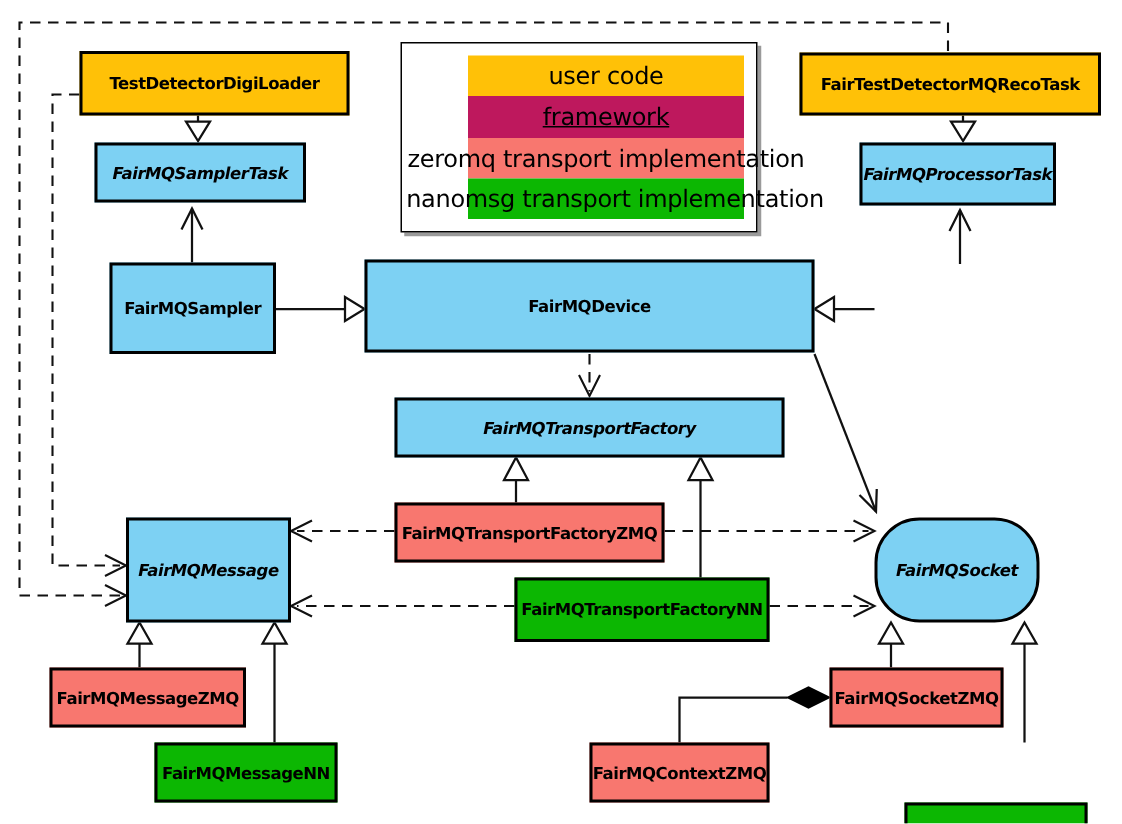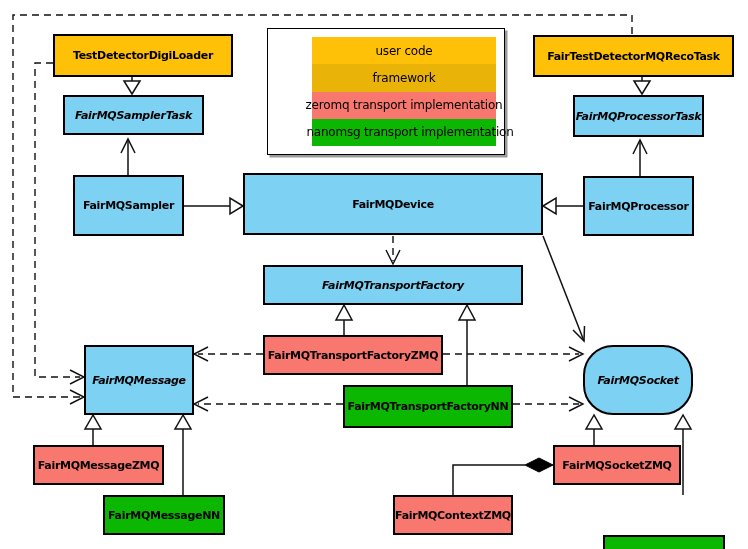--- a/index.html
+++ b/index.html
@@ -15,21 +15,21 @@
     white-space:nowrap;text-align:center;z-index:2;
   }
   .node.abstract{font-style:italic;}
   .legend{
     position:absolute;left:267px;top:28px;width:238px;height:127px;box-sizing:border-box;
     background:#fff;border:1.5px solid #000;box-shadow:2.5px 2.5px 0 #9a9a9a;
     padding:8px;display:flex;flex-direction:column;justify-content:space-between;z-index:2;
   }
   .legend-item{
     height:36px;display:flex;align-items:center;justify-content:center;
-    font-size:12px;color:#000;letter-spacing:-0.2px;white-space:nowrap;margin-left:36px;
+    font-size:16px;color:#000;letter-spacing:-0.2px;white-space:nowrap;margin-left:36px;
   }
 </style>
 </head>
 <body>
 
 <div id="canvas">
 
   <svg id="edges" viewBox="0 0 748 549" xmlns="http://www.w3.org/2000/svg">
 
     <g stroke="#111" stroke-width="1.4" fill="none" stroke-dasharray="7 5">
@@ -83,52 +83,51 @@
       <polygon points="183,415 175,429 191,429"></polygon>
       <polygon points="594,415 586,429 602,429"></polygon>
       <polygon points="683,415 675,429 691,429"></polygon>
     </g>
 
     <polygon points="553,465 539,458 525,465 539,472" fill="#000" stroke="#000"></polygon>
   </svg>
 
   <div class="legend">
     <div class="legend-item" style="background-color: rgb(255, 193, 7);">user code</div>
-    <div class="legend-item" style="background-color: #eab308;">framework</div>
+    <div class="legend-item" style="background-color: #be185d; text-decoration: underline;">framework</div>
     <div class="legend-item" style="background-color: rgb(248, 119, 111);">zeromq transport implementation</div>
     <div class="legend-item" style="background-color: rgb(12, 183, 2); padding-left: 12px;">nanomsg transport implementation</div>
   </div>
 
   <div class="node" style="left: 53px; top: 34px; width: 180px; height: 43px; background-color: rgb(255, 193, 7);">TestDetectorDigiLoader</div>
 
   <div class="node" style="left: 533px; top: 35px; width: 201px; height: 42px; background-color: rgb(255, 193, 7);">FairTestDetectorMQRecoTask</div>
 
   <div class="node abstract" style="left: 63px; top: 95px; width: 141px; height: 40px; background-color: rgb(125, 209, 243);">FairMQSamplerTask</div>
 
   <div class="node abstract" style="left: 573px; top: 95px; width: 131px; height: 42px; background-color: rgb(125, 209, 243);">FairMQProcessorTask</div>
 
   <div class="node" style="left: 73px; top: 175px; width: 111px; height: 61px; background-color: rgb(125, 209, 243);">FairMQSampler</div>
 
   <div class="node" style="left: 243px; top: 173px; width: 300px; height: 62px; background-color: rgb(125, 209, 243);">FairMQDevice</div>
 
-  <div class="node" style="left: 583px; top: 176px; width: 111px; height: 60px; background-color: rgb(125, 209, 243);">FairMQProcessor</div>
 
   <div class="node abstract" style="left: 263px; top: 265px; width: 260px; height: 40px; background-color: rgb(125, 209, 243);">FairMQTransportFactory</div>
 
   <div class="node" style="left: 263px; top: 335px; width: 180px; height: 40px; background-color: rgb(248, 119, 111);">FairMQTransportFactoryZMQ</div>
 
   <div class="node" style="left: 343px; top: 385px; width: 170px; height: 43px; background-color: rgb(12, 183, 2);">FairMQTransportFactoryNN</div>
 
   <div class="node abstract" style="left: 84px; top: 345px; width: 110px; height: 70px; background-color: rgb(125, 209, 243);">FairMQMessage</div>
 
   <div class="node abstract" style="left: 583px; top: 345px; width: 110px; height: 70px; background-color: rgb(125, 209, 243); border-radius: 30px;">FairMQSocket</div>
 
   <div class="node" style="left: 33px; top: 445px; width: 131px; height: 40px; background-color: rgb(248, 119, 111);">FairMQMessageZMQ</div>
 
   <div class="node" style="left: 103px; top: 495px; width: 122px; height: 40px; background-color: rgb(12, 183, 2);">FairMQMessageNN</div>
 
-  <div class="node" style="left: 553px; top: 445px; width: 128px; height: 40px; background-color: rgb(248, 119, 111);">FairMQSocketZMQ</div>
+  <div class="node" style="left: 553px; top: 445px; width: 116px; height: 40px; background-color: rgb(248, 119, 111);">FairMQSocketZMQ</div>
 
   <div class="node" style="left: 603px; top: 495px; width: 122px; height: 40px; background-color: rgb(12, 183, 2); margin-top: 40px;">FairMQSocketNN</div>
 
   <div class="node" style="left: 393px; top: 495px; width: 120px; height: 40px; background-color: rgb(248, 119, 111);">FairMQContextZMQ</div>
 
 </div>
 
 </body></html>

